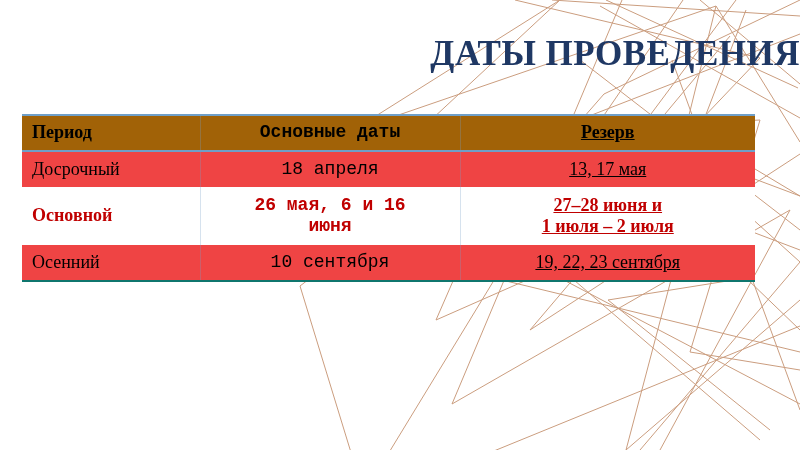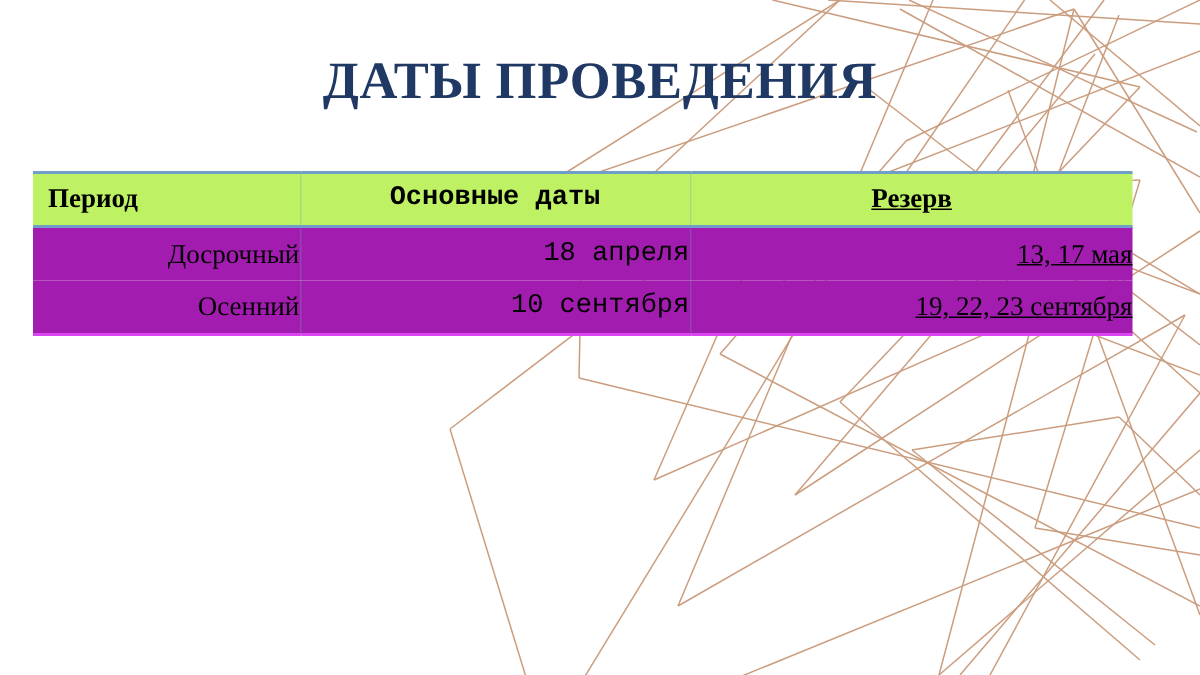--- a/index.html
+++ b/index.html
@@ -25,21 +25,21 @@
     pointer-events: none;
     z-index: 0;
   }
 
   
   #slide-title {
     position: absolute;
     left: 0;
     top: 34px;
     width: 800px;
-    text-align: center;
+    text-align: right;
     font-size: 35px;
     font-weight: bold;
     letter-spacing: 0.5px;
     color: #1f3864;
     z-index: 3;
     white-space: nowrap;
   }
 
   
   #dates-table {
@@ -66,35 +66,34 @@
   }
   #dates-table th:first-child,
   #dates-table td:first-child {
     border-left: none;
   }
 
   .row-head th {
     height: 34px;
     font-weight: bold;
     font-size: 18px;
-    background: #bef264;
+    background: #a16207;
     border-top: 2px solid #6f9fc8;
     border-bottom: 2px solid #6f9fc8;
   }
   .row-band td {
     height: 35px;
-    background: #a21caf;
-    text-align: right;
+    background: #ef4444;
   }
   .row-plain td {
     height: 58px;
     background: #ffffff;
   }
   .row-last td {
-    border-bottom: 2px solid #d946ef;
+    border-bottom: 2px solid #0f766e;
   }
 
   .cell-period   { text-align: left;   padding-left: 10px !important; }
   .cell-main     { text-align: center; font-family: Liberation Mono, monospace; }
   .cell-reserve  { text-align: center; text-decoration: underline; }
 
   .accent-row td {
     color: #c00000;
     font-weight: bold;
   }
@@ -173,20 +172,31 @@
       <th class="cell-reserve">Резерв</th>
     </tr>
   </thead>
   <tbody>
     <tr class="row-band">
       <td class="cell-period">Досрочный</td>
       <td class="cell-main">18  апреля</td>
       <td class="cell-reserve">13, 17 мая</td>
     </tr>
 
+    <tr class="row-plain accent-row">
+      <td class="cell-period">Основной</td>
+      <td class="cell-main">
+        <span class="two-line">26 мая, 6 и 16</span>
+        <span class="two-line">июня</span>
+      </td>
+      <td class="cell-reserve">
+        <span class="two-line">27–28 июня и</span>
+        <span class="two-line">1 июля – 2 июля</span>
+      </td>
+    </tr>
 
     <tr class="row-band row-last">
       <td class="cell-period">Осенний</td>
       <td class="cell-main">10 сентября</td>
       <td class="cell-reserve">19, 22, 23 сентября</td>
     </tr>
   </tbody>
 </table>
 
 </body></html>

